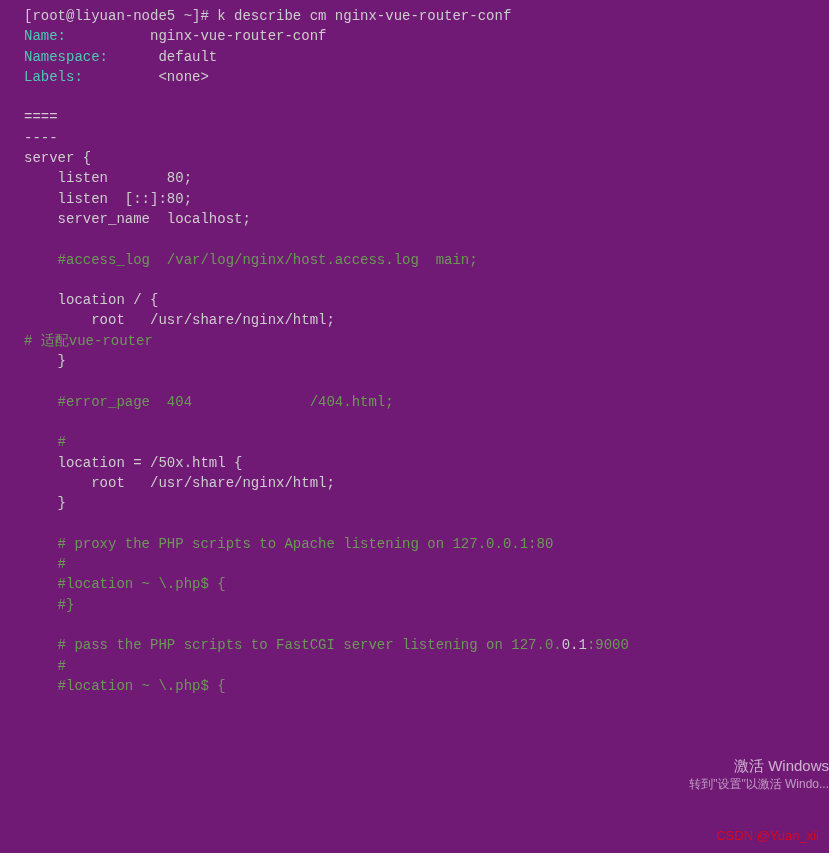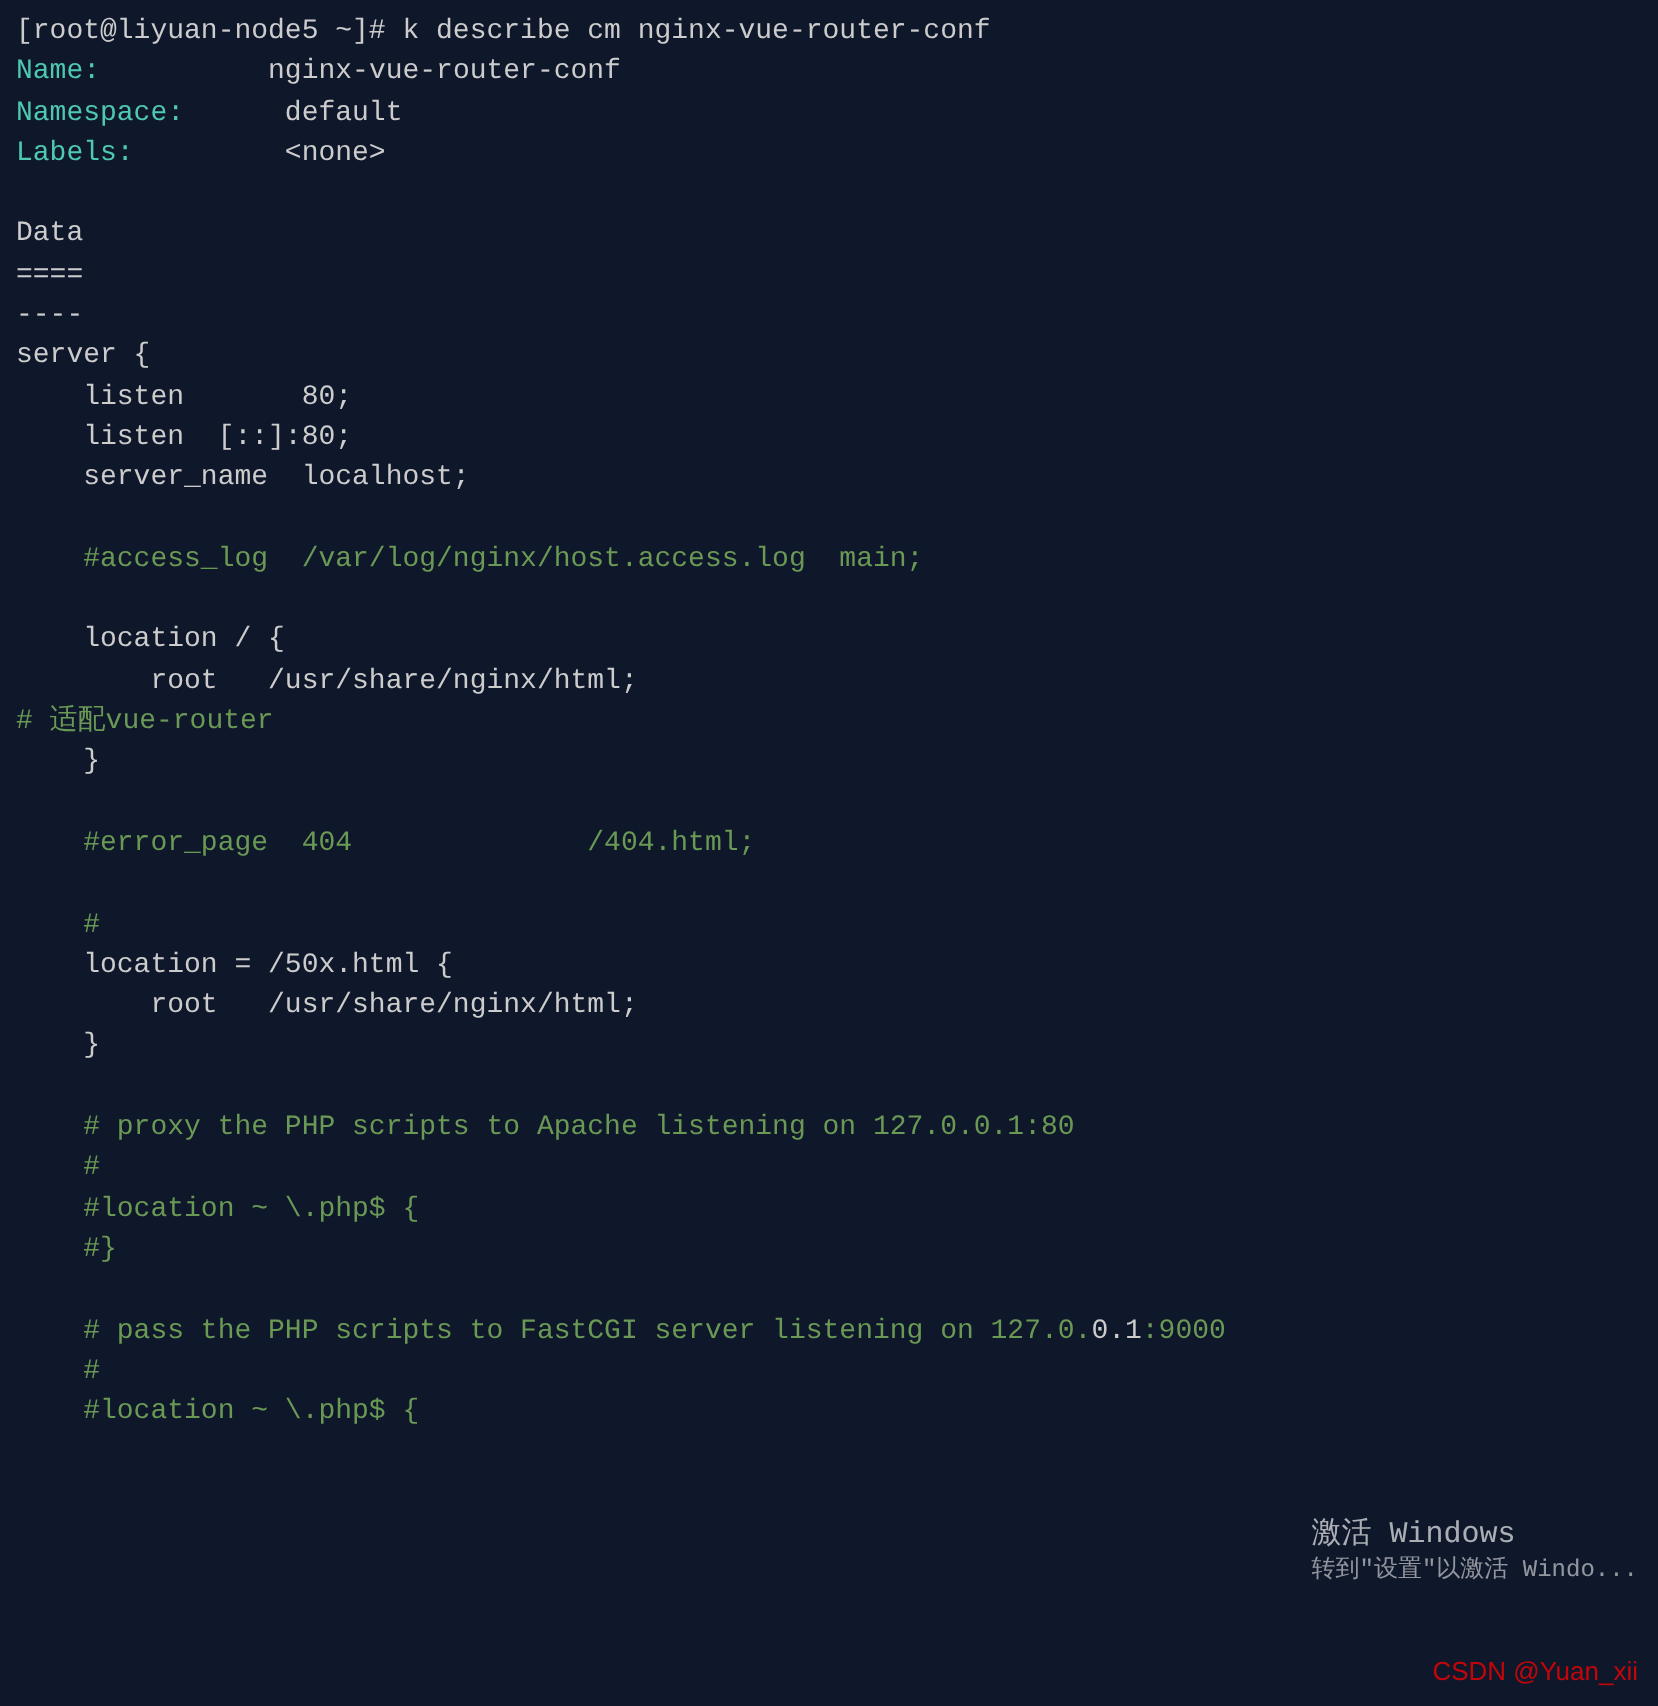--- a/index.html
+++ b/index.html
@@ -15,45 +15,45 @@
       font-family: 'Courier New', Courier, monospace;
       font-size: 14px;
       color: #cccccc;
       overflow: hidden;
       position: relative;
     }
 
     #terminal {
       width: 100%;
       height: 100%;
-      background-color: #0f172a;
-      padding: 6px 8px;
+      background-color: #701a75;
+      padding: 6px 24px;
       overflow: hidden;
       position: relative;
     }
 
     .line {
       line-height: 1.45;
       white-space: pre;
       display: block;
     }
 
     .prompt {
       color: #cccccc;
     }
 
     
     #watermark {
       position: absolute;
       bottom: 60px;
-      right: 10px;
+      right: 0;
       color: rgba(255,255,255,0.55);
-      font-family: Liberation Mono, monospace;
+      font-family: Liberation Sans, sans-serif;
       font-size: 13px;
-      text-align: left;
+      text-align: right;
       pointer-events: none;
     }
 
     #watermark .line1 {
       font-size: 15px;
       color: rgba(255,255,255,0.65);
     }
 
     #watermark .line2 {
       font-size: 12px;
@@ -80,21 +80,20 @@
 
   <span class="line"><span style="color:#4ec9b0">Name:</span><span style="color:#cccccc">          nginx-vue-router-conf</span></span>
 
   <span class="line"><span style="color:#4ec9b0">Namespace:</span><span style="color:#cccccc">      default</span></span>
 
   <span class="line"><span style="color:#4ec9b0">Labels:</span><span style="color:#cccccc">         &lt;none&gt;</span></span>
 
 
   <span class="line">&nbsp;</span>
 
-  <span class="line" style="color:#cccccc">Data</span>
   <span class="line" style="color:#cccccc">====</span>
   <span class="line" style="color:#cccccc">----</span>
 
   <span class="line" style="color:#cccccc">server {</span>
   <span class="line" style="color:#cccccc">    listen       80;</span>
   <span class="line" style="color:#cccccc">    listen  [::]:80;</span>
   <span class="line" style="color:#cccccc">    server_name  localhost;</span>
 
   <span class="line">&nbsp;</span>
 

